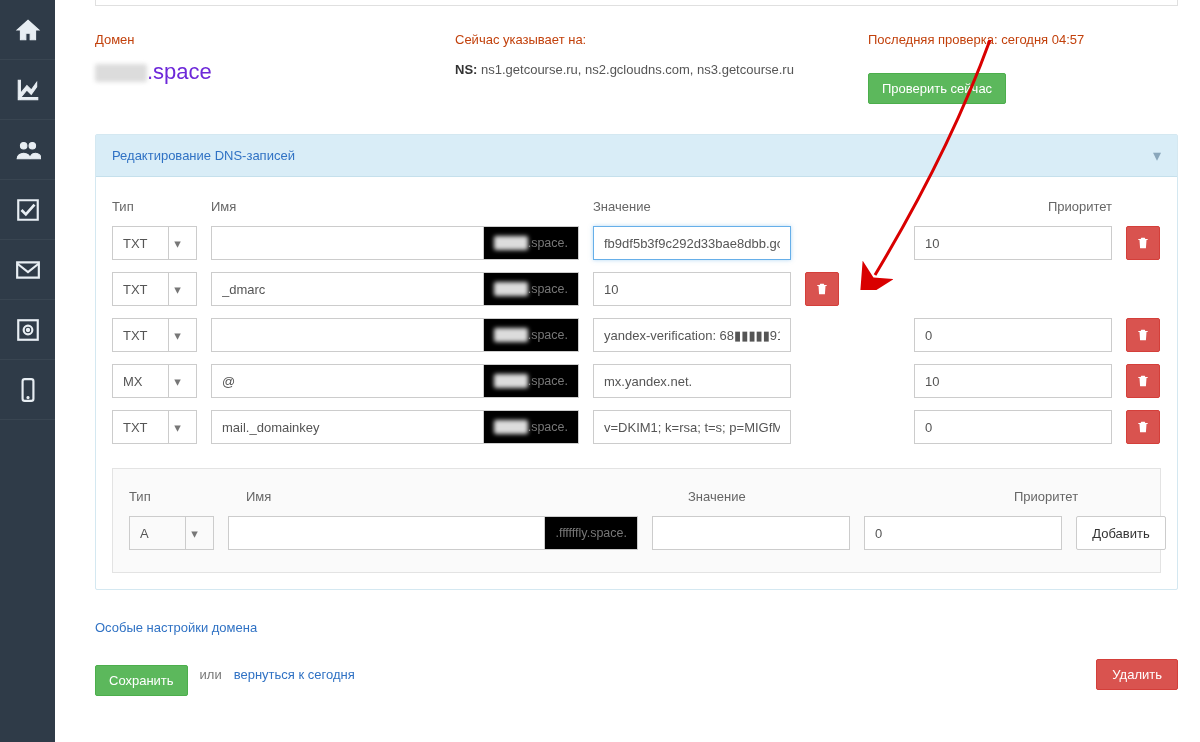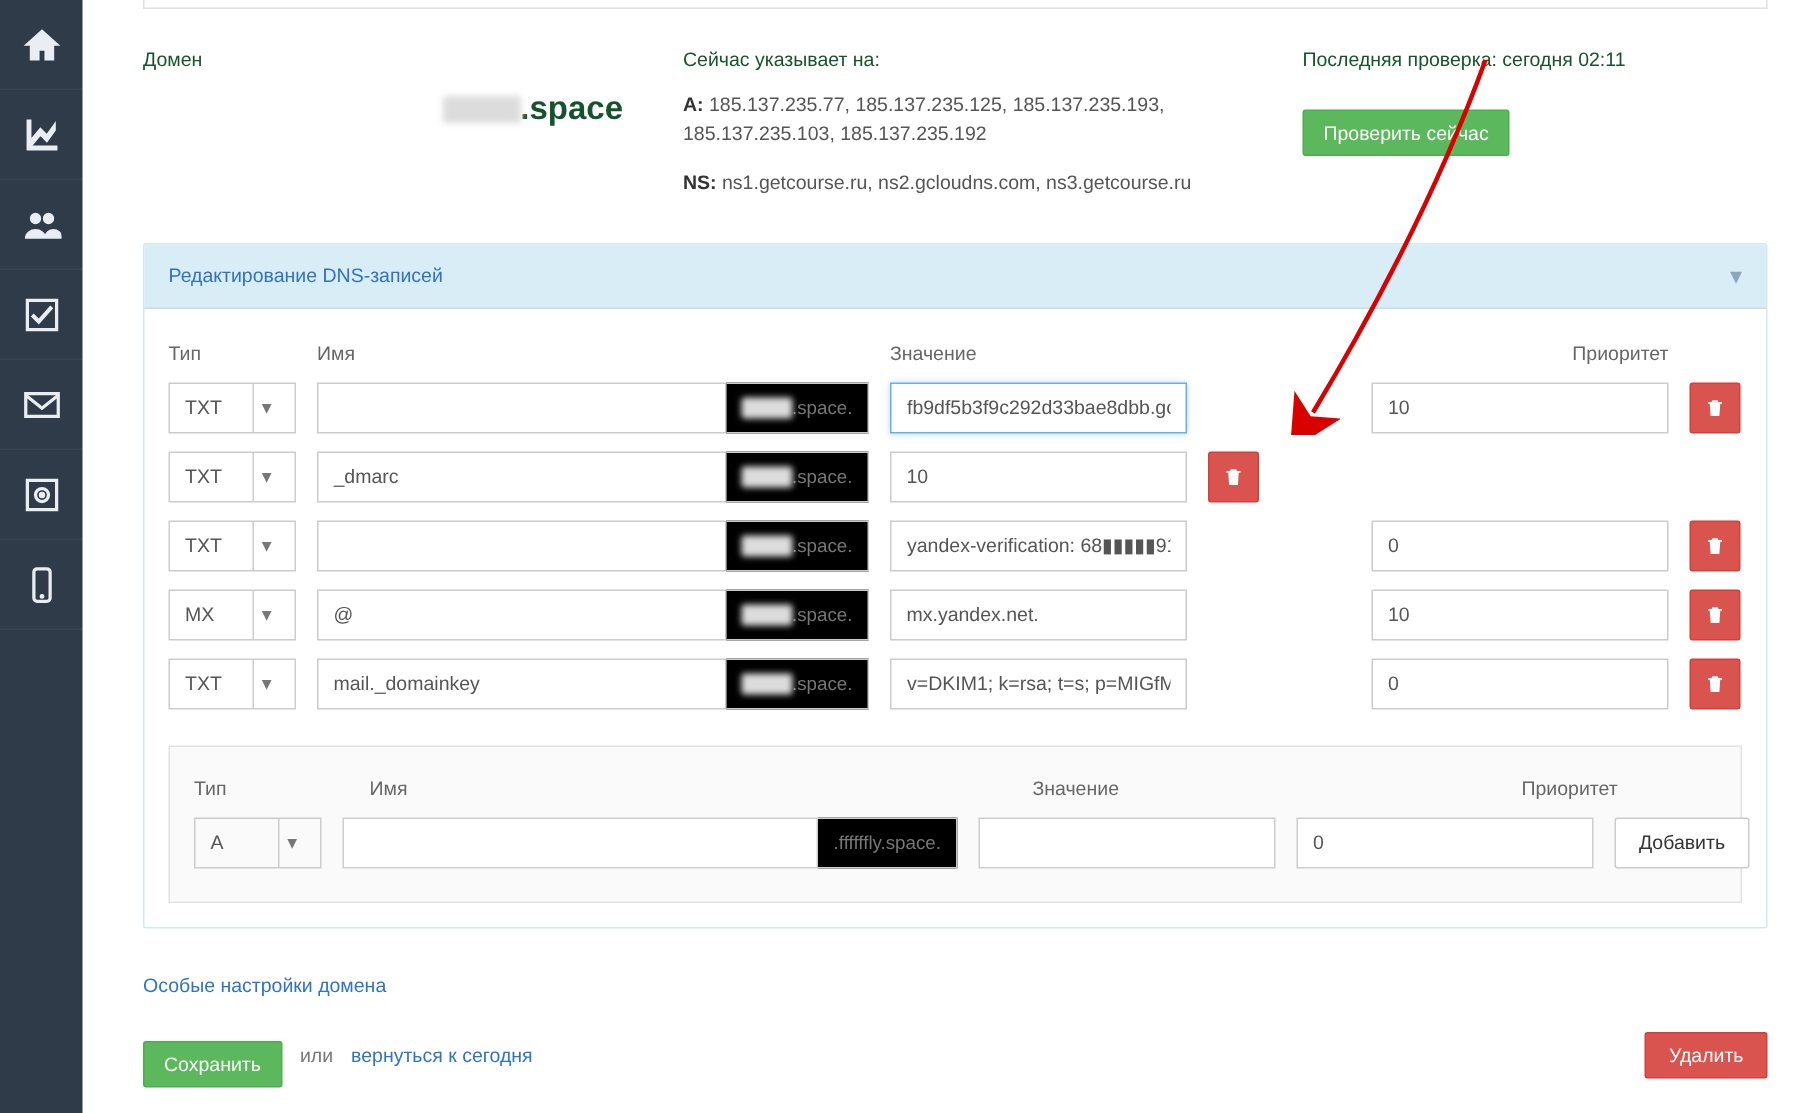--- a/index.html
+++ b/index.html
@@ -45,22 +45,22 @@
   }
 
   .domain-row {
     display: flex;
     gap: 40px;
     margin-bottom: 30px;
   }
   .domain-col { flex: 1; }
   .domain-col.col-left { flex: 0 0 320px; }
   .domain-col.col-right { flex: 0 0 310px; }
-  .label-small { font-size: 13px; color: #14532d; margin-bottom: 12px; }
-  .domain-name { font-size: 22px; font-weight: 700; color: #14532d; margin-top: 12px; text-align: right; }
+  .label-small { font-size: 13px; color: #c2410c; margin-bottom: 12px; }
+  .domain-name { font-size: 22px; font-weight: 400; color: #6d28d9; margin-top: 12px; }
   .link { color: #3072c4; cursor: pointer; font-size: 13px; }
   .rec-line { font-size: 13px; color: #555; margin-top: 14px; line-height: 1.45; }
   .rec-line strong { color: #333; font-weight: 700; }
   .btn-green {
     background: #5cb85c;
     color: #fff;
     border: 1px solid #4cae4c;
     padding: 7px 13px;
     font-size: 13px;
     cursor: pointer;
@@ -263,26 +263,25 @@
   <div class="top-border"></div>
 
   <div class="domain-row">
     <div class="domain-col col-left">
       <div class="label-small">Домен</div>
       <div class="domain-name"><span class="blur-chip"></span>.space</div>
     </div>
 
     <div class="domain-col">
       <div class="label-small">Сейчас указывает на:</div>
-      <div class="rec-line"><strong>A:</strong> <span>185.137.235.77, 185.137.235.125, 185.137.235.193, 185.137.235.103, 185.137.235.192</span></div>
       <div class="rec-line"><strong>NS:</strong> <span>ns1.getcourse.ru, ns2.gcloudns.com, ns3.getcourse.ru</span></div>
     </div>
 
     <div class="domain-col col-right">
-      <div class="label-small">Последняя проверка: сегодня 02:11</div>
+      <div class="label-small">Последняя проверка: сегодня 04:57</div>
       <button class="btn-green">Проверить сейчас</button>
     </div>
   </div>
 
   <div class="panel">
     <div class="panel-head">
       <span>Редактирование DNS-записей</span>
       <span class="chev">▾</span>
     </div>
     <div class="panel-body">

